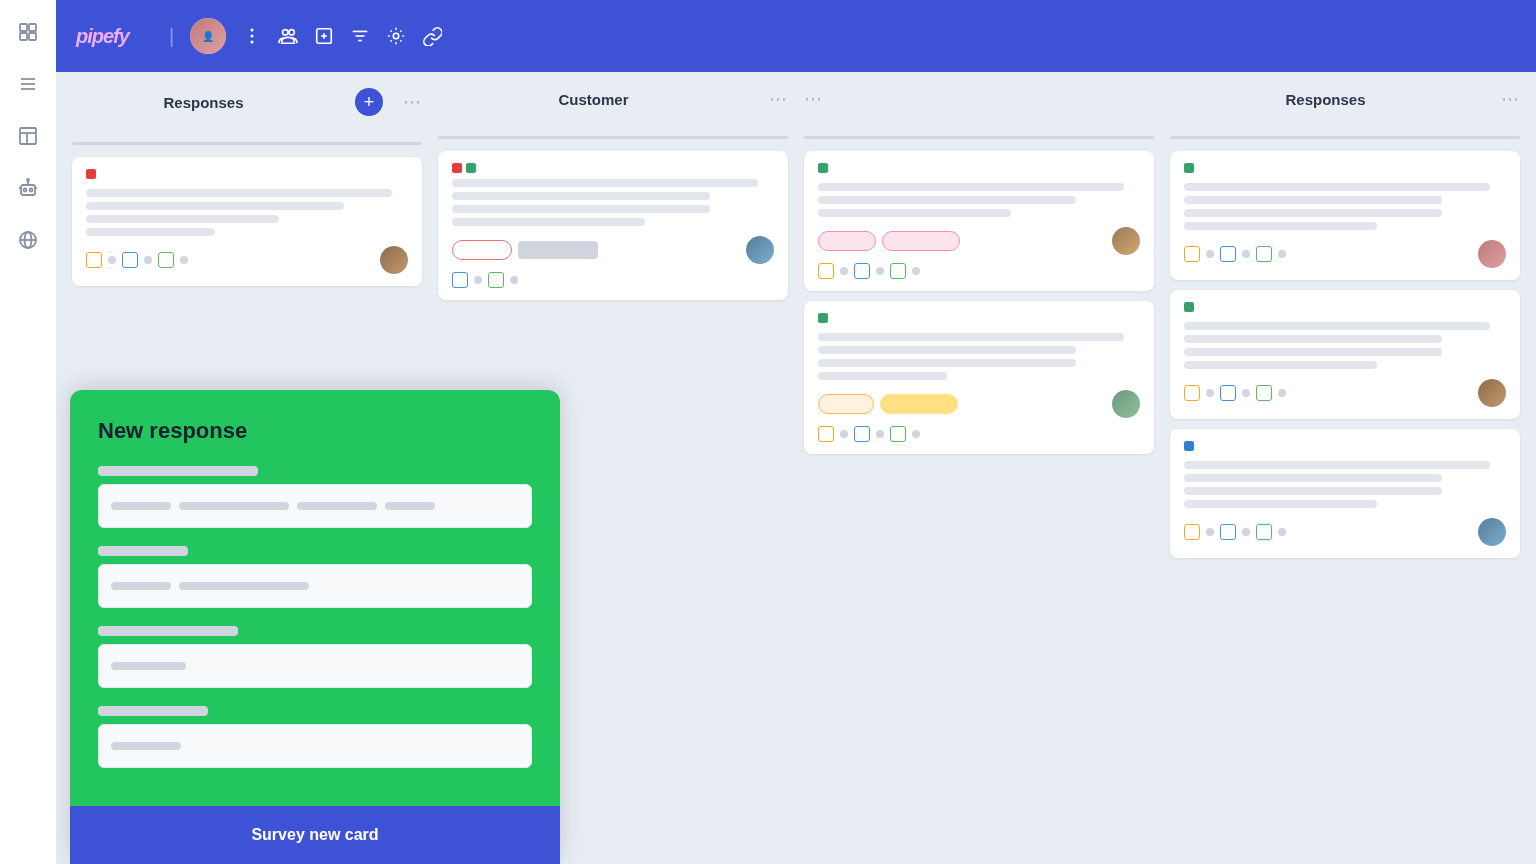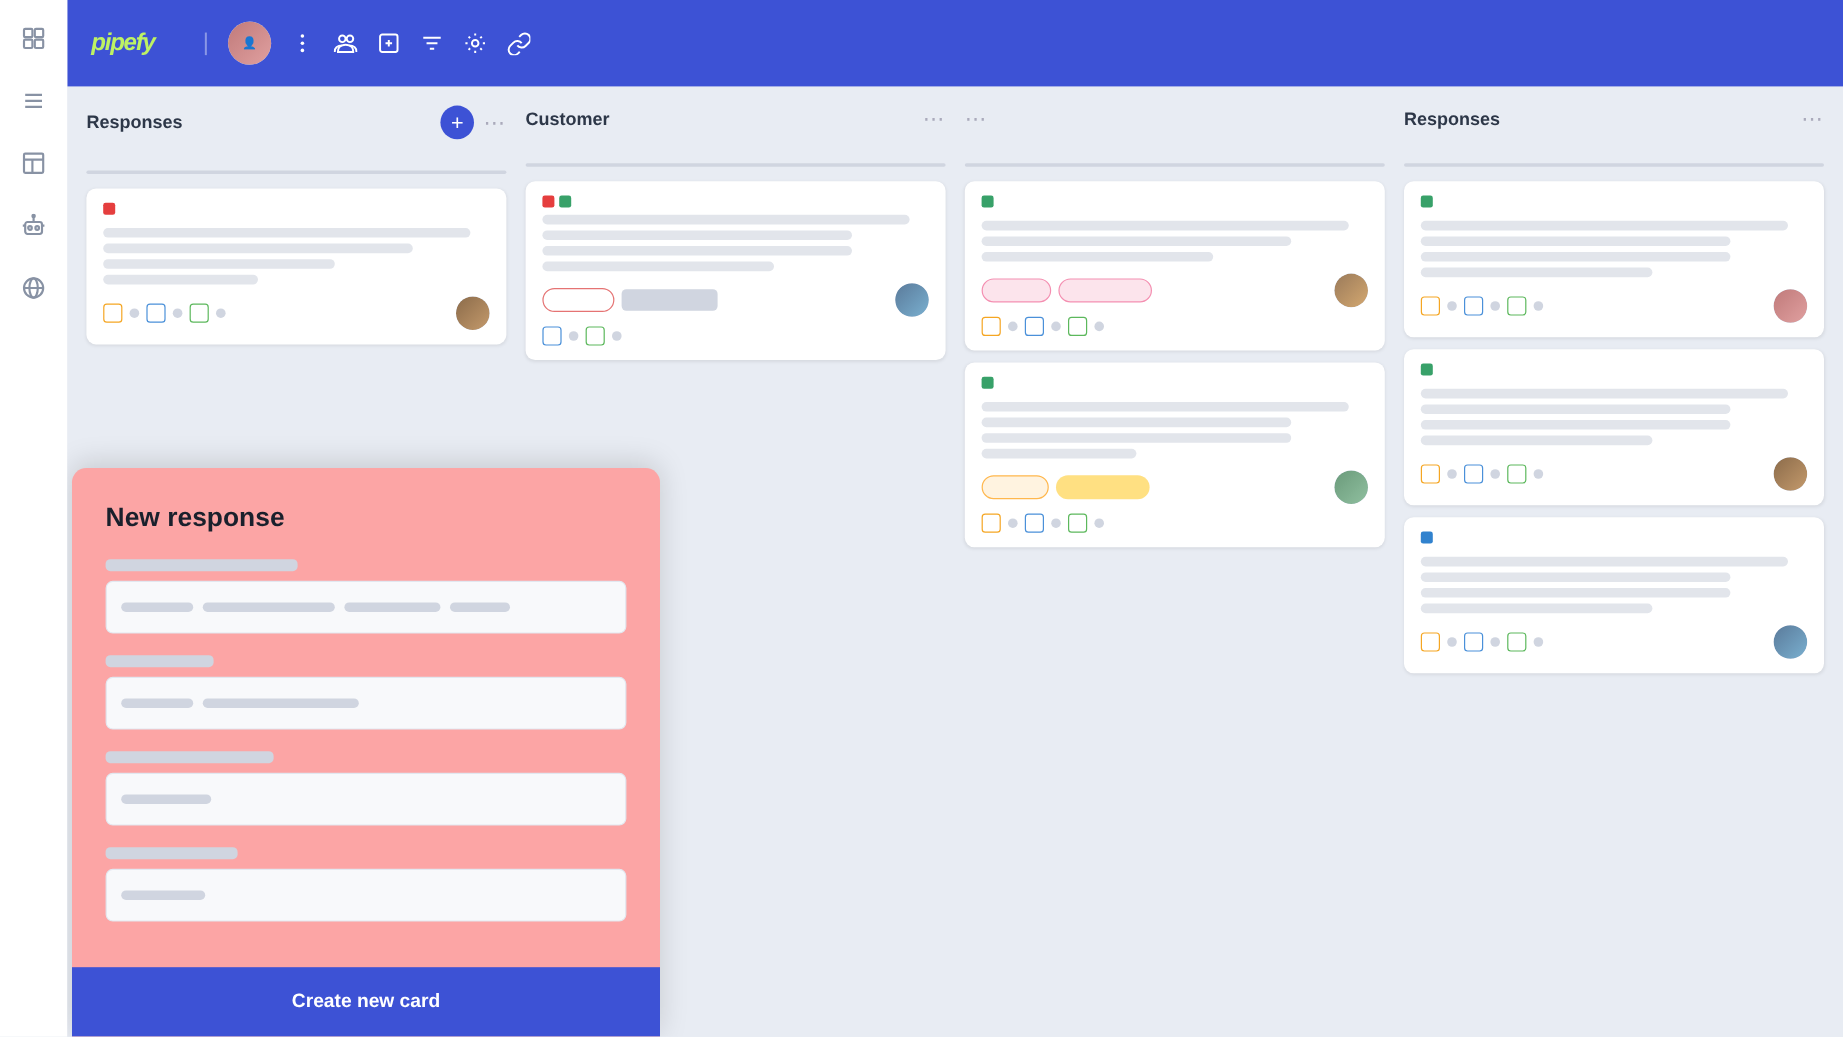--- a/index.html
+++ b/index.html
@@ -108,21 +108,22 @@
     .column {
       flex: 1;
       min-width: 0;
       display: flex;
       flex-direction: column;
     }
     .column-header {
       display: flex;
       align-items: center;
       margin-bottom: 26px;
-      gap: 8px;
+      gap: 20px;
+      text-align: center;
     }
     .column-title {
       font-size: 15px;
       font-weight: 600;
       color: #2d3748;
       flex: 1;
     }
     .column-add-btn {
       width: 28px;
       height: 28px;
@@ -262,24 +263,24 @@
     }
     .av1 { background: linear-gradient(135deg, #8b6b4a, #c49a6c); }
     .av2 { background: linear-gradient(135deg, #5a7a9a, #7ab0d0); }
     .av3 { background: linear-gradient(135deg, #9a7a5a, #d4a870); }
     .av4 { background: linear-gradient(135deg, #c07a7a, #e0a0a0); }
     .av5 { background: linear-gradient(135deg, #6a9a7a, #90c0a0); }
 
     
     .new-response-modal {
       position: absolute;
-      left: 4px;
+      left: 14px;
       bottom: 0;
       width: 490px;
-      background: #fca5a5;
+      background: #22c55e;
       border-radius: 12px 12px 0 0;
       box-shadow: 0 -4px 24px rgba(0,0,0,0.15);
       z-index: 200;
       overflow: hidden;
     }
     .modal-body {
       padding: 28px 28px 20px;
       max-height: 560px;
       overflow-y: auto;
     }
@@ -342,21 +343,21 @@
       font-weight: 600;
       cursor: pointer;
       background: none;
       border: none;
     }
 
     
     .pipefy-logo {
       font-size: 20px;
       font-weight: 800;
-      color: #bef264;
+      color: #f0abfc;
       letter-spacing: -1px;
       font-style: italic;
     }
   </style>
 </head>
 <body>
 
 <div class="sidebar">
   <div class="sidebar-icon">
     <svg viewBox="0 0 20 20" fill="none" stroke="currentColor" stroke-width="1.8">
@@ -699,18 +700,18 @@
           <div class="form-label label-xs" style="width:110px;"></div>
           <div class="form-input">
             <div class="input-placeholder">
               <div class="ph-block" style="width:70px;"></div>
             </div>
           </div>
         </div>
       </div>
 
       <div class="modal-footer">
-        <button class="create-btn">Create new card</button>
+        <button class="create-btn">Survey new card</button>
       </div>
     </div>
 
   </div>
 </div>
 
 </body></html>

